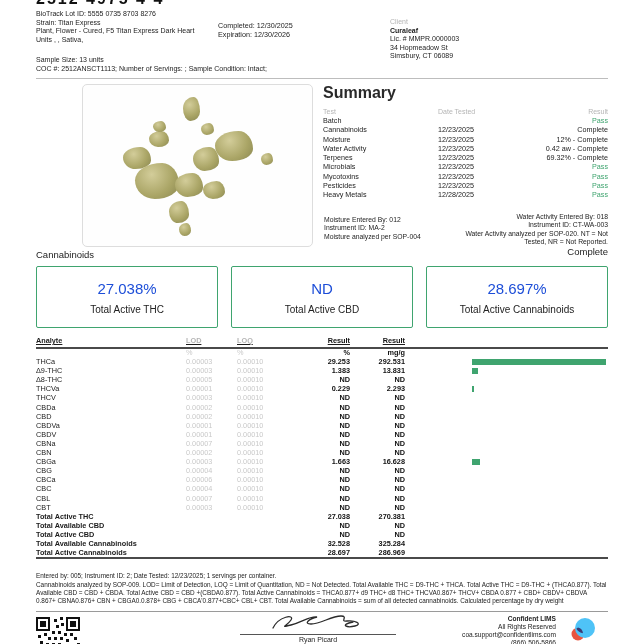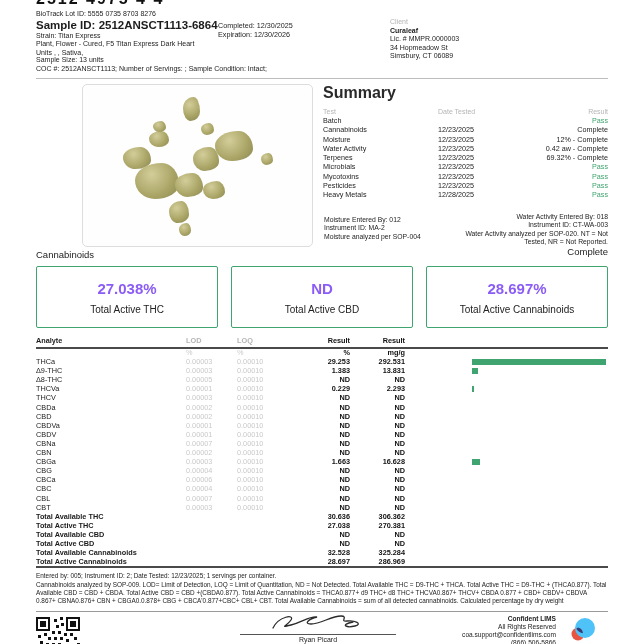--- a/index.html
+++ b/index.html
@@ -38,34 +38,34 @@
   
   .notes-l{position:absolute;left:324px;top:216px;font-size:6.8px;line-height:8.4px;}
   .notes-r{position:absolute;right:36px;top:213px;width:230px;font-size:6.8px;line-height:8.4px;text-align:right;}
 
   
   .sec-label{position:absolute;left:36px;top:249px;font-size:9.5px;color:#222;}
   .sec-complete{position:absolute;right:36px;top:246px;font-size:9.5px;color:#222;}
   .totals{position:absolute;left:36px;right:36px;top:266px;display:flex;gap:13px;}
   .tbox{flex:1;border:1.5px solid #3FA46F;border-radius:2px;height:60px;
         display:flex;flex-direction:column;align-items:center;justify-content:center;background:#fff;}
-  .tbox .v{font-size:15px;font-weight:700;color:#8b5cf6;}
+  .tbox .v{font-size:15px;font-weight:400;color:#1d4ed8;}
   .tbox .l{font-size:10px;margin-top:7px;color:#222;}
 
   
   .atable{position:absolute;left:36px;right:36px;top:336px;font-size:7.3px;}
   .arow{display:flex;line-height:9.1px;}
   .c-name{width:150px;}
   .c-lod{width:51px;text-align:left;color:#c9c9c9;}
   .c-loq{width:56px;text-align:left;color:#c9c9c9;}
   .c-pct{width:57px;text-align:right;font-weight:700;color:#111;}
   .c-mgg{width:55px;text-align:right;font-weight:700;color:#111;}
   .c-qual{flex:1;padding-left:67px;display:flex;align-items:center;}
   .c-qualh{flex:1;padding-left:21px;}
-  .ahead{font-weight:700;border-bottom:2px solid #4a4a4a;line-height:10.5px;}
+  .ahead{font-weight:700;border-bottom:2px solid #4a4a4a;line-height:10.5px;text-decoration:underline;}
   .ahead .c-lod,.ahead .c-loq{font-weight:700;color:#b5b5b5;}
   .aunits{line-height:8.6px;}
   .aunits .c-pct,.aunits .c-mgg{font-weight:700;}
   .aunits .c-lod,.aunits .c-loq{color:#c9c9c9;}
   .total-row .c-name{font-weight:700;}
   .alast{border-bottom:2px solid #4a4a4a;}
   .bar{height:6px;background:#3FA46F;}
 
   
   .fn{position:absolute;left:36px;right:36px;top:572px;font-size:6.4px;line-height:7.9px;color:#222;}
@@ -84,21 +84,20 @@
 <body>
 
 <div class="page">
 
   <div class="bignum-wrap">
     <div class="bignum">2512 4975 4 4</div>
   </div>
 
   <div class="h-left">
     <div>BioTrack Lot ID: 5555 0735 8703 8276</div>
-    <div class="h-sampleid">Sample ID: 2512ANSCT1113-6864</div>
     <div>Strain: Titan Express</div>
     <div>Plant, Flower - Cured, F5 Titan Express  Dark Heart</div>
     <div>Units , , Sativa,</div>
   </div>
 
   <div class="h-mid">
     <div>Completed: 12/30/2025</div>
     <div>Expiration: 12/30/2026</div>
   </div>
 
@@ -371,28 +370,20 @@
           <span class="c-pct">ND</span>
           <span class="c-mgg">ND</span>
           <span class="c-qual"></span>
         </div>
         <div class="arow">
           <span class="c-name">CBT</span>
           <span class="c-lod">0.00003</span>
           <span class="c-loq">0.00010</span>
           <span class="c-pct">ND</span>
           <span class="c-mgg">ND</span>
-          <span class="c-qual"></span>
-        </div>
-        <div class="arow total-row">
-          <span class="c-name">Total Available THC</span>
-          <span class="c-lod"></span>
-          <span class="c-loq"></span>
-          <span class="c-pct">30.636</span>
-          <span class="c-mgg">306.362</span>
           <span class="c-qual"></span>
         </div>
         <div class="arow total-row">
           <span class="c-name">Total Active THC</span>
           <span class="c-lod"></span>
           <span class="c-loq"></span>
           <span class="c-pct">27.038</span>
           <span class="c-mgg">270.381</span>
           <span class="c-qual"></span>
         </div>

